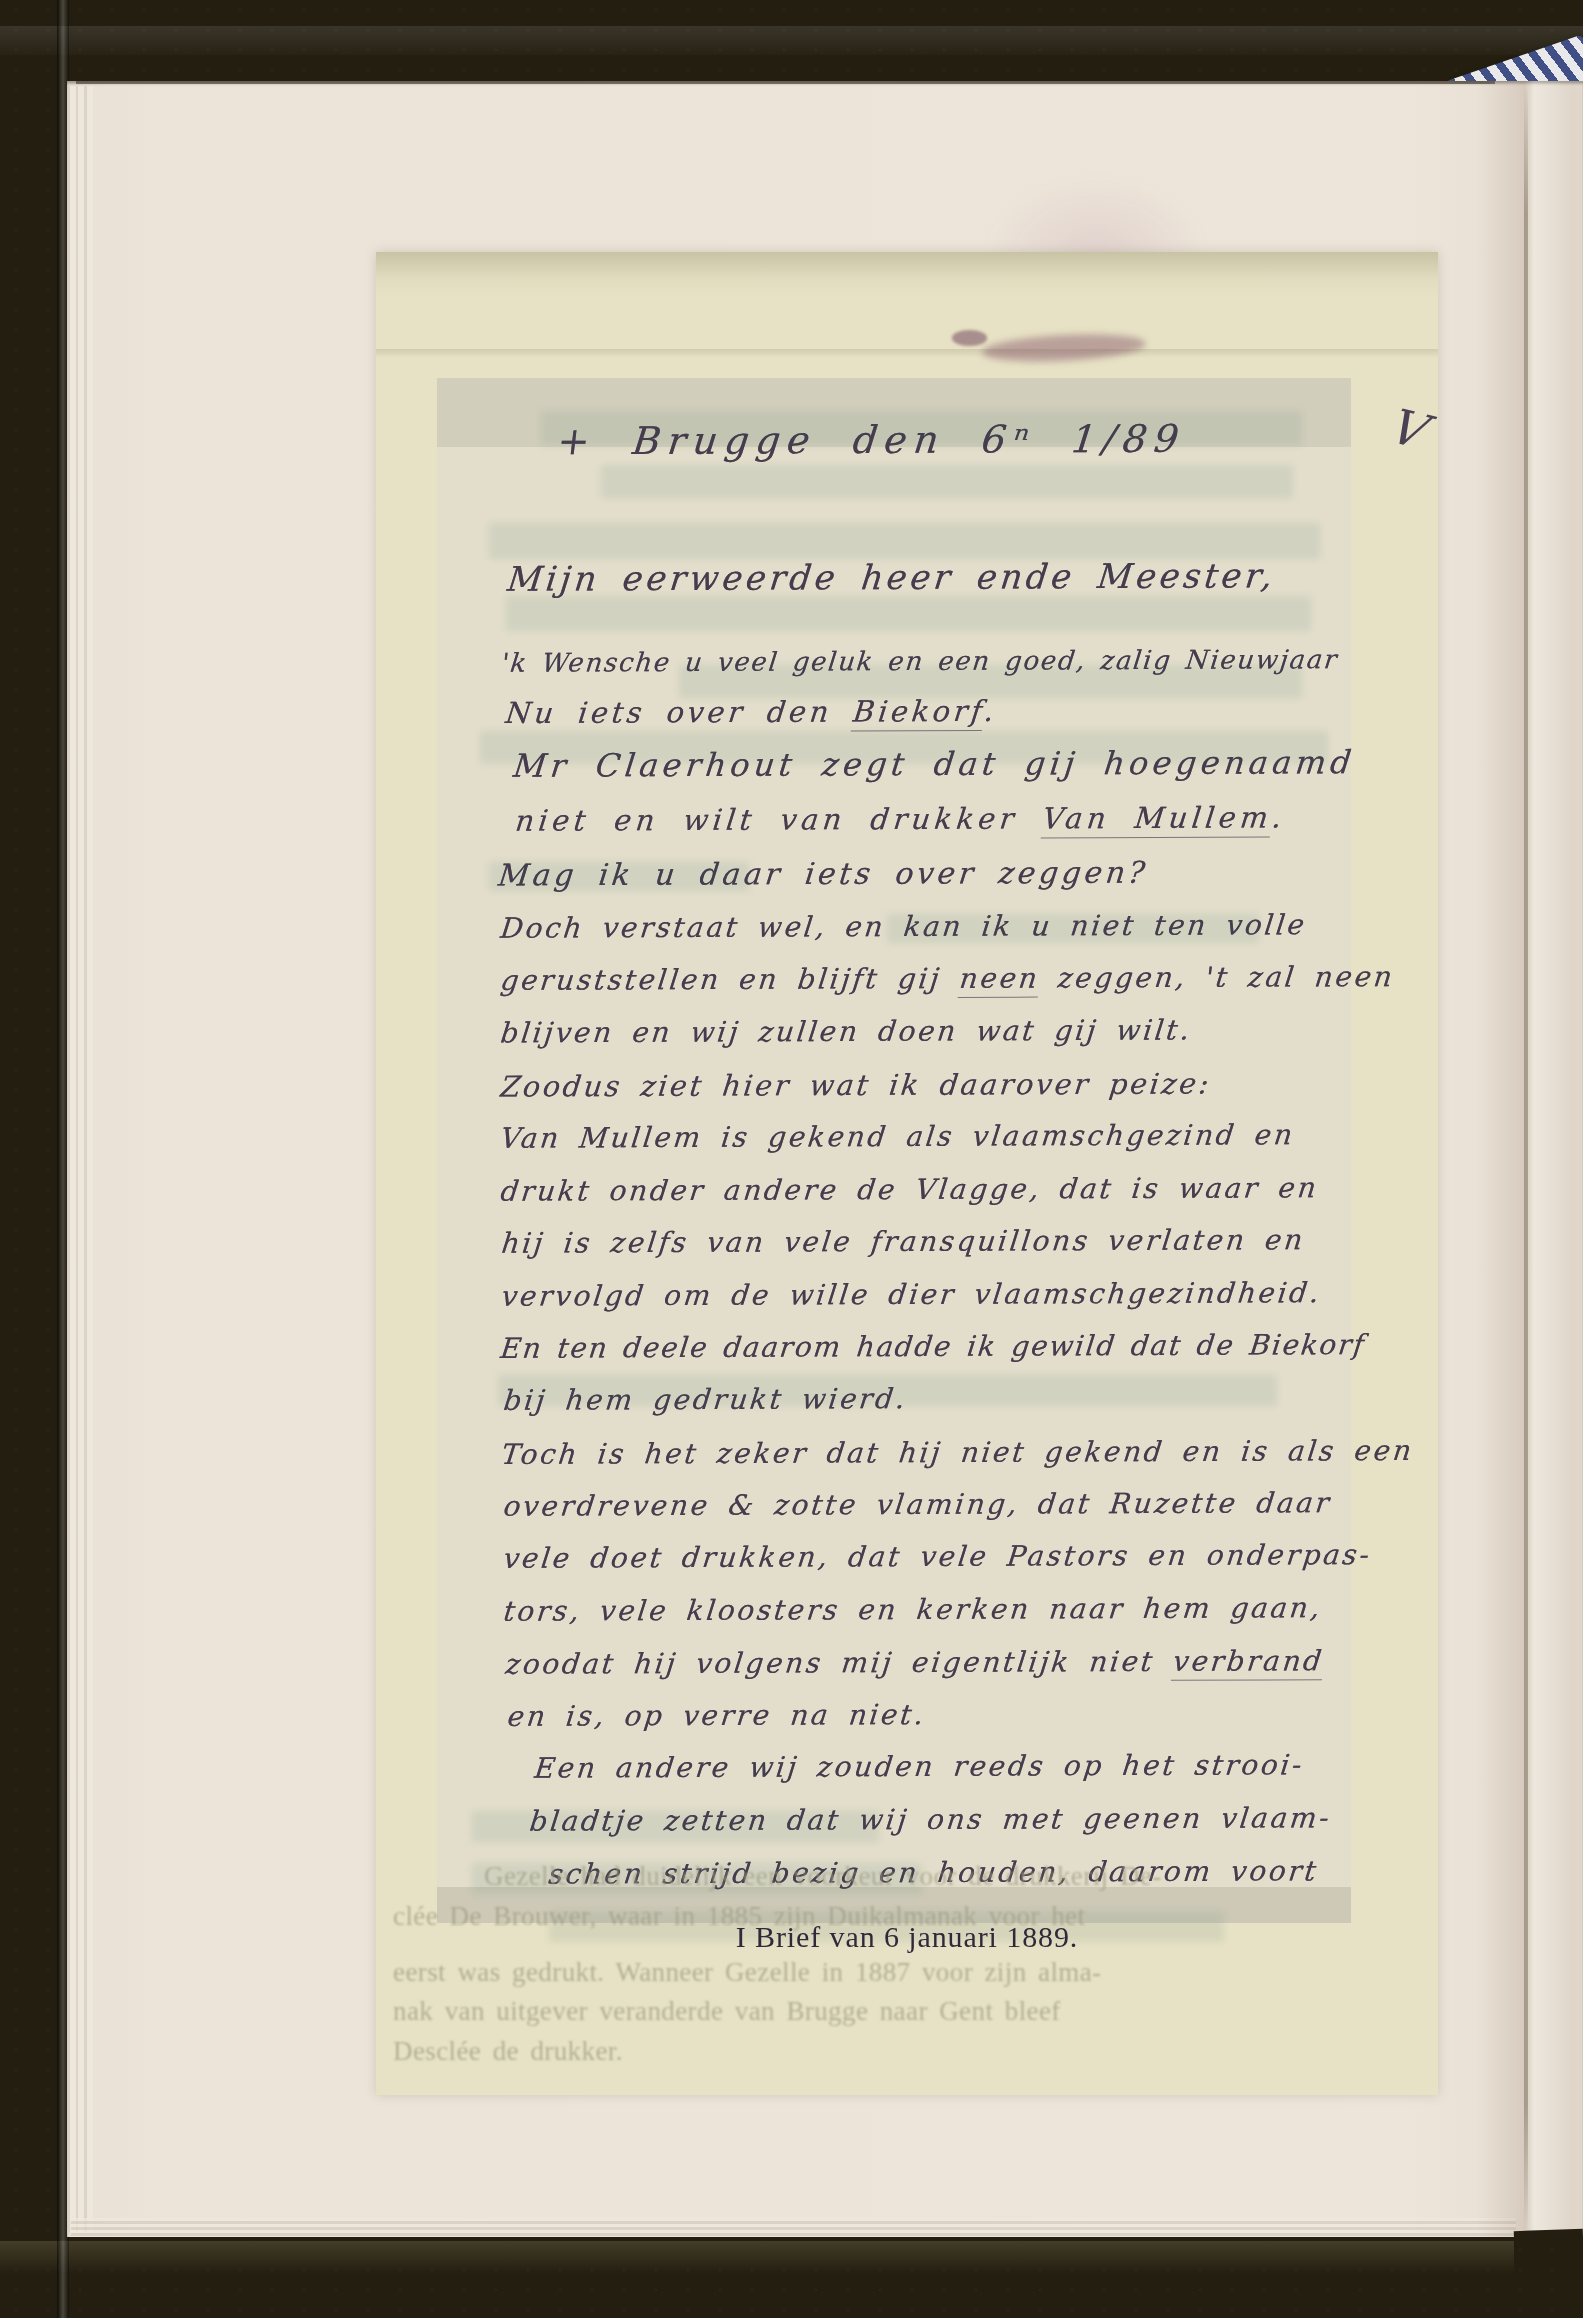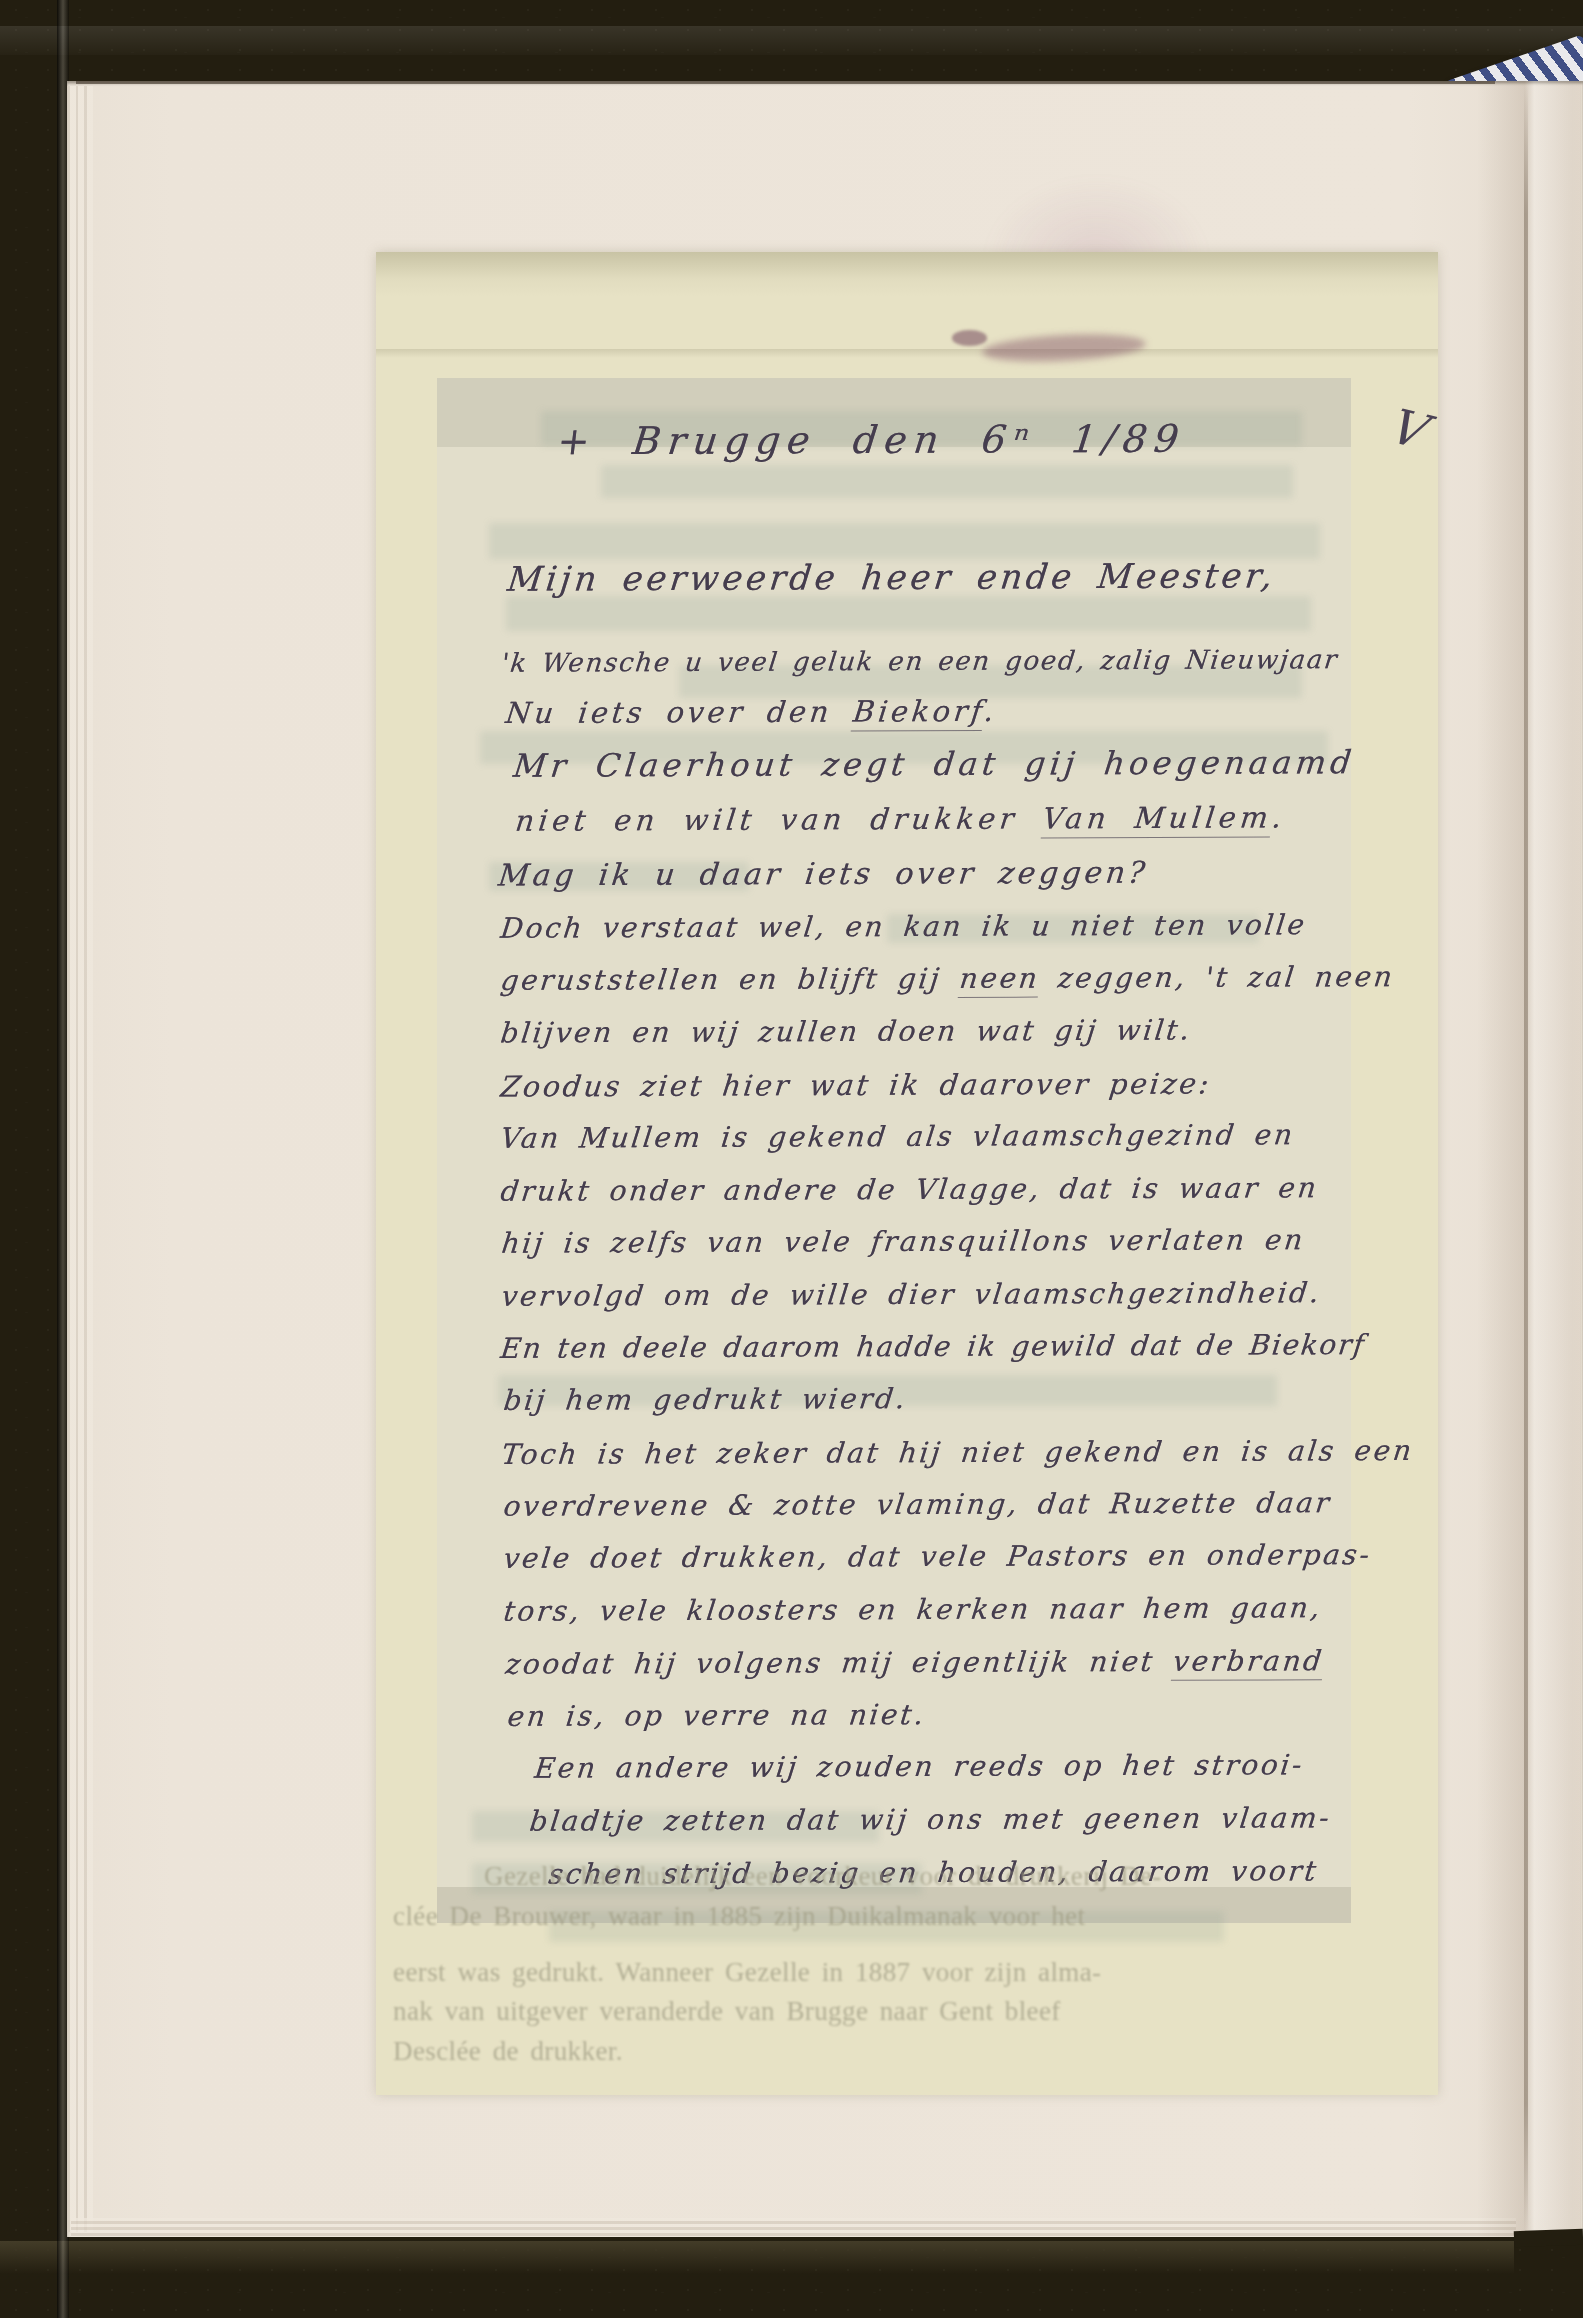--- a/index.html
+++ b/index.html
@@ -150,16 +150,17 @@
     </div>
 
     <div id="ghost-lines">
         <div class="ghostline" style="left: 417px; top: 1780px;">Gezelle had duidelijk een voorkeur voor de drukkerij De-</div>
         <div class="ghostline" style="left: 326px; top: 1820px;">clée De Brouwer, waar in 1885 zijn Duikalmanak voor het</div>
         <div class="ghostline" style="left: 326px; top: 1876px;">eerst was gedrukt. Wanneer Gezelle in 1887 voor zijn alma-</div>
         <div class="ghostline" style="left: 326px; top: 1915px;">nak van uitgever veranderde van Brugge naar Gent bleef</div>
         <div class="ghostline" style="left: 326px; top: 1955px;">Desclée de drukker.</div>
       </div>
 
+    <div class="caption">I Brief van 6 januari 1889.</div>
   </div>
 
 </div>
 
 
 </body></html>

